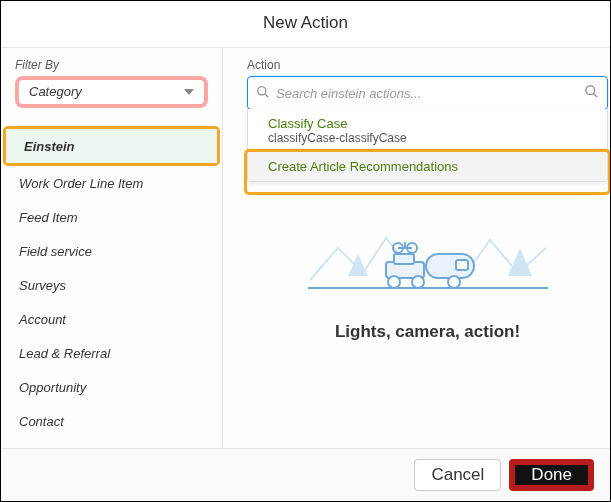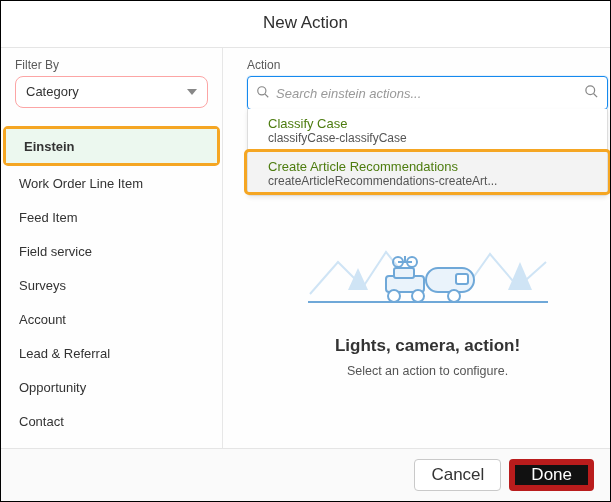--- a/index.html
+++ b/index.html
@@ -20,32 +20,33 @@
   }
   .body {
     flex: 1; display: flex; overflow: hidden;
     background: #fefefe;
   }
   .left-pane {
     width: 222px;
     padding: 10px 0 0 0;
     border-right: 1px solid #e7e7e7;
     background: #fefefe;
+    font-style: italic;
   }
   .filter-label {
     font-size: 12px; color: #5a5a5a;
     padding: 0 14px 4px;
   }
   .select-wrap {
     margin: 0 14px 18px;
     position: relative;
   }
   .select {
     width: 100%;
-    border: 1px solid #fca5a5; border-radius: 8px;
+    border: 4px solid #fca5a5; border-radius: 8px;
     height: 32px; line-height: 30px;
     padding: 5px 10px;
     font-size: 13px; color: #333;
     background:#fff;
     display:flex; align-items:center; justify-content:space-between;
   }
   .chev-down {
     width:0;height:0;border-left:5px solid transparent;border-right:5px solid transparent;border-top:6px solid #888;
   }
   .cat-list { }
@@ -200,21 +201,20 @@
         </span>
       </div>
 
       <div class="dropdown">
         <div class="dd-item">
           <div class="dd-title">Classify Case</div>
           <div class="dd-sub">classifyCase-classifyCase</div>
         </div>
         <div class="dd-item hover" style="position:relative;">
           <div class="dd-title">Create Article Recommendations</div>
-          <div class="dd-sub">createArticleRecommendations-createArt...</div>
         </div>
         <div class="dd-highlight" style="top:40px; height:46px;"></div>
       </div>
 
       <div class="illus-area">
         <svg class="illus-svg" viewBox="0 0 240 88">
           <g stroke="#9ec8ea" stroke-width="2" fill="none">
             <polyline points="2,62 30,30 55,55 78,20 110,60" stroke="#cfe4f5"></polyline>
             <polyline points="155,60 182,22 210,55 238,30" stroke="#cfe4f5"></polyline>
             <polygon points="200,58 212,30 224,58" fill="#cfe4f5" stroke="none"></polygon>
@@ -233,21 +233,20 @@
             <circle cx="86" cy="64" r="6" fill="#fff"></circle>
             <circle cx="110" cy="64" r="6" fill="#fff"></circle>
             <circle cx="90" cy="30" r="5" fill="none"></circle>
             <circle cx="104" cy="30" r="5" fill="none"></circle>
             <line x1="90" y1="30" x2="104" y2="30"></line>
             <line x1="97" y1="24" x2="97" y2="30"></line>
           </g>
           <line x1="0" y1="70" x2="240" y2="70" stroke="#6fa8d8" stroke-width="2"></line>
         </svg>
         <div class="illus-title">Lights, camera, action!</div>
-        <div class="illus-sub">Select an action to configure.</div>
       </div>
     </div>
   </div>
 
   <div class="footer">
     <button class="btn btn-cancel">Cancel</button>
     <button class="btn btn-done">Done</button>
   </div>
 </div>
 

